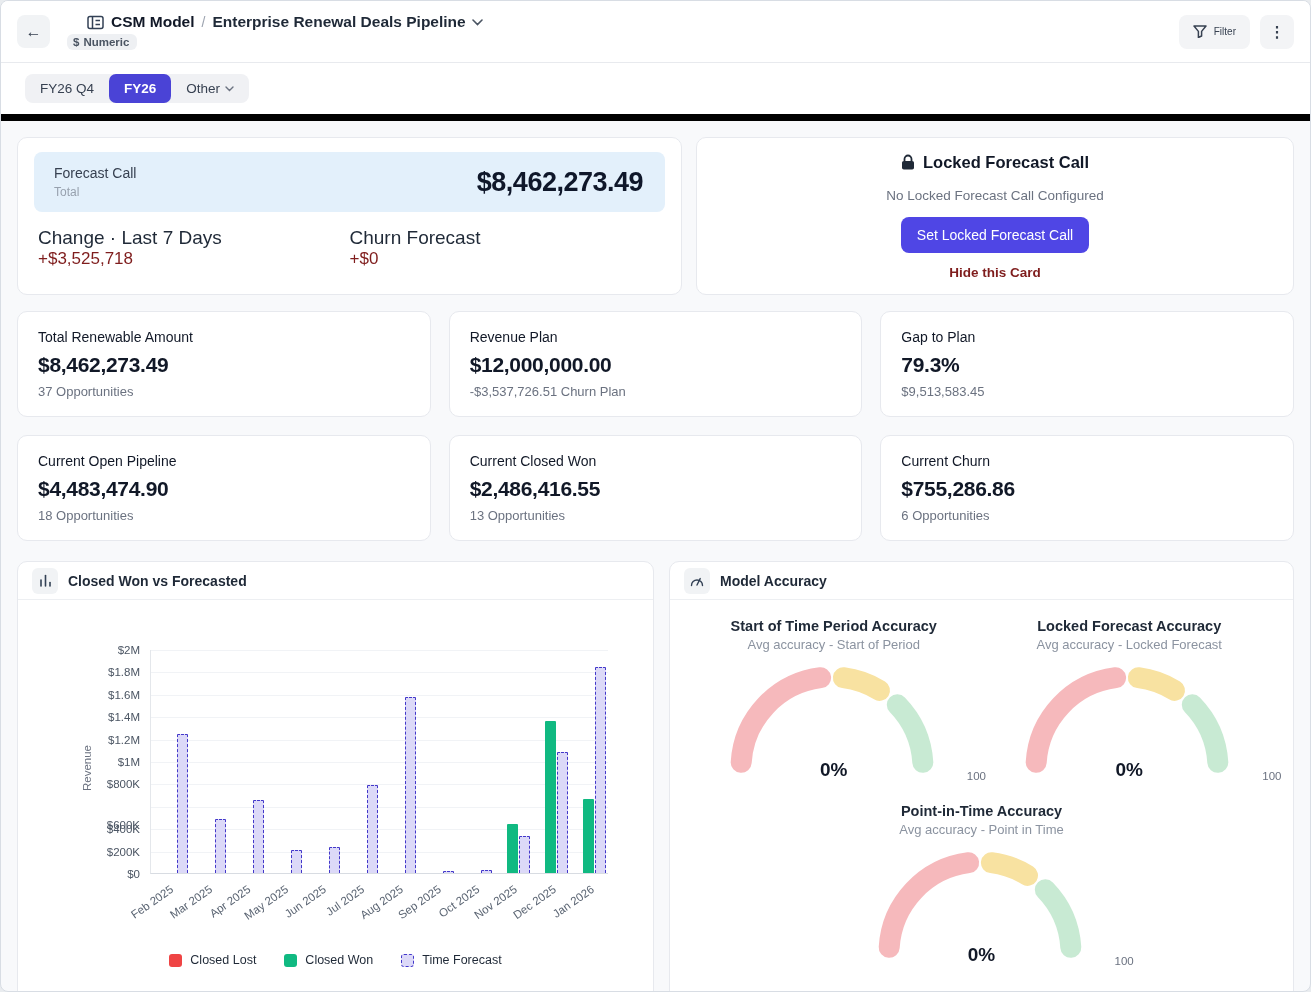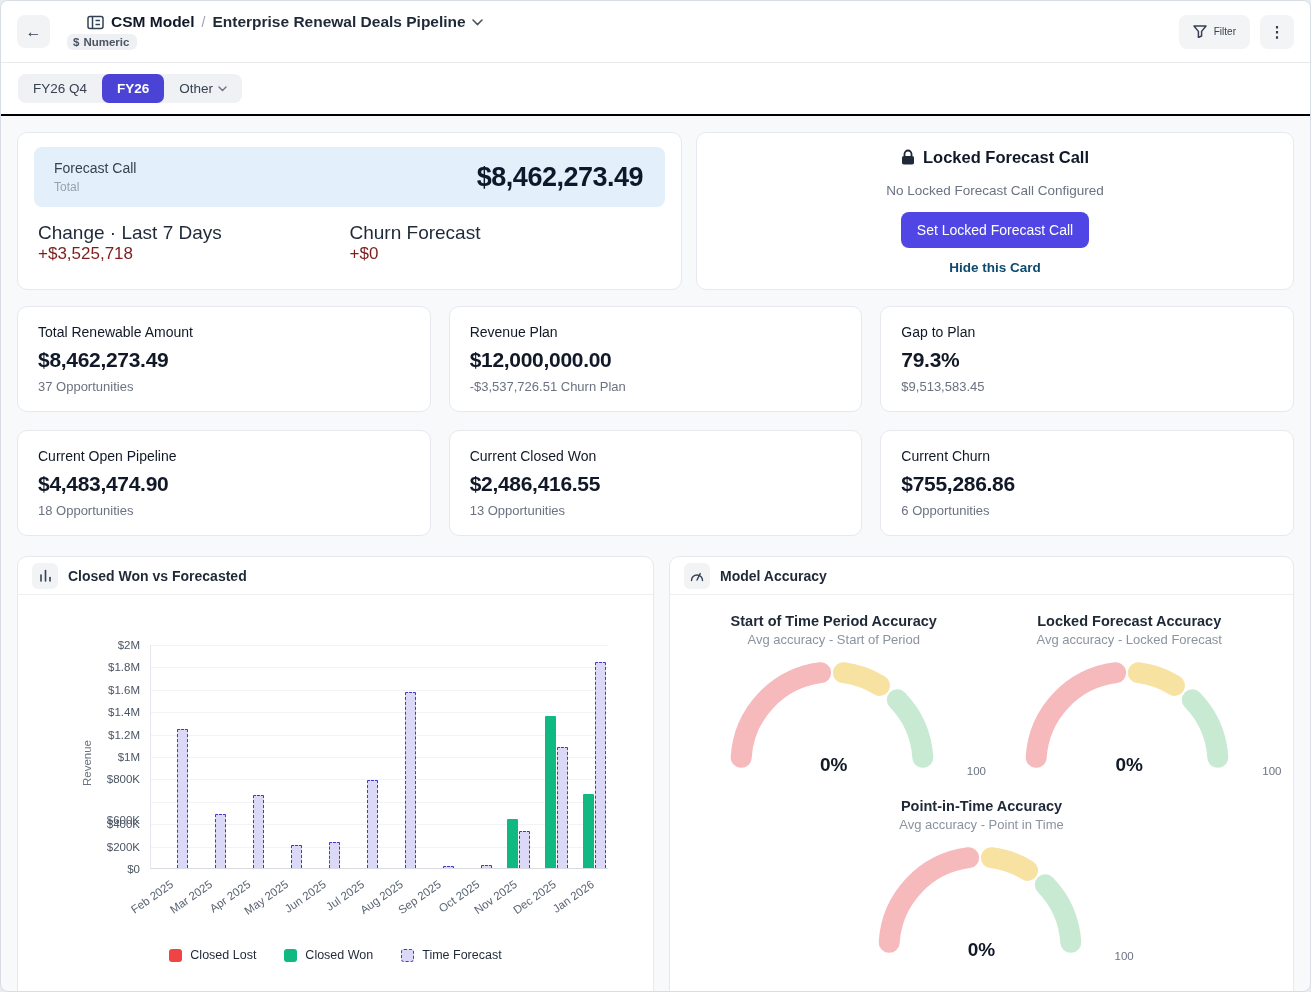--- a/index.html
+++ b/index.html
@@ -14,21 +14,21 @@
   .bc-row { display:flex; align-items:center; gap:7px;padding-left:20px; }
   .bc-model { font-size:15.5px; font-weight:bold; color:#111827; cursor:pointer; }
   .bc-sep { font-size:14px; color:#9ca3af; }
   .bc-title { font-size:15.5px; font-weight:bold; color:#1f2937; cursor:pointer; display:flex; align-items:center; gap:6px; }
   .badge { align-self:flex-start; display:inline-flex; align-items:center; gap:4px; background:#eef0f3; border-radius:6px; padding:2px 8px 2px 6px; font-size:11.5px; color:#4b5563; font-weight:bold; }
   .topbar-right { margin-left:auto; display:flex; align-items:center; gap:10px; }
   .filter-btn { height:34px; display:flex; align-items:center; gap:7px; background:#f3f4f6; border:none; border-radius:8px; padding:0 14px; font-size:10px; color:#374151; font-family:inherit; cursor:pointer; }
   .kebab-btn { width:34px; height:34px; background:#f3f4f6; border:none; border-radius:8px; color:#374151; font-size:15px; font-weight:bold; cursor:pointer; }
 
   
-  .tabs-row { background:#fff; border-bottom:2px solid #000000; padding:11px 17px; }
+  .tabs-row { background:#fff; border-bottom:7px solid #000000; padding:11px 24px; }
   .tab-group { display:inline-flex; background:#f0f1f4; border-radius:8px; overflow:hidden; }
   .tab { padding:7px 15px; font-size:13.5px; color:#374151; cursor:pointer; display:flex; align-items:center; gap:5px; }
   .tab.active { background:#4a43d6; color:#fff; border-radius:7px; font-weight:bold; }
 
   
   .content { padding:16px; }
   .card { background:#fff; border:1px solid #e7e9ee; border-radius:10px; }
 
   .row-a { display:flex; gap:14px; margin-bottom:16px; }
   .fc-card { width:665px; height:158px; }
@@ -39,21 +39,21 @@
   .fc-stats { display:flex; padding:2px 20px; }
   .fc-stat { width:50%; }
   .fc-stat-label { font-size:19px; color:#1f2937; }
   .fc-stat-value { font-size:17px; font-weight:normal; color:#7f1d1d; }
 
   .locked-card { flex:1; height:158px; display:flex; flex-direction:column; align-items:center; justify-content:center; text-align:center; }
   .locked-title-row { display:flex; align-items:center; gap:8px; }
   .locked-title { font-size:16.5px; font-weight:bold; color:#111827; }
   .locked-sub { font-size:13.5px; color:#6b7280; margin-top:16px; }
   .locked-btn { margin-top:14px; height:36px; padding:0 16px; border:none; border-radius:8px; background:#4f46e5; color:#fff; font-size:14px; font-family:inherit; cursor:pointer; }
-  .hide-link { margin-top:12px; font-size:13.5px; color:#0c4a6e; font-weight:bold; cursor:pointer; }
+  .hide-link { margin-top:12px; font-size:13.5px; color:#7f1d1d; font-weight:bold; cursor:pointer; }
 
   .metric-row { display:flex; gap:18px; margin-bottom:18px; }
   .metric-card { flex:1; height:106px; padding:17px 20px; }
   .metric-label { font-size:14px; color:#111827; }
   .metric-value { font-size:21px; font-weight:bold; color:#111827; letter-spacing:-0.3px; margin:8px 0 7px; }
   .metric-sub { font-size:13px; color:#6b7280; }
 
   .row-d { display:flex; gap:15px; }
   .panel { height:456px; }
   .panel-head { height:38px; display:flex; align-items:center; gap:10px; padding:0 14px; border-bottom:1px solid #edeff2; }

